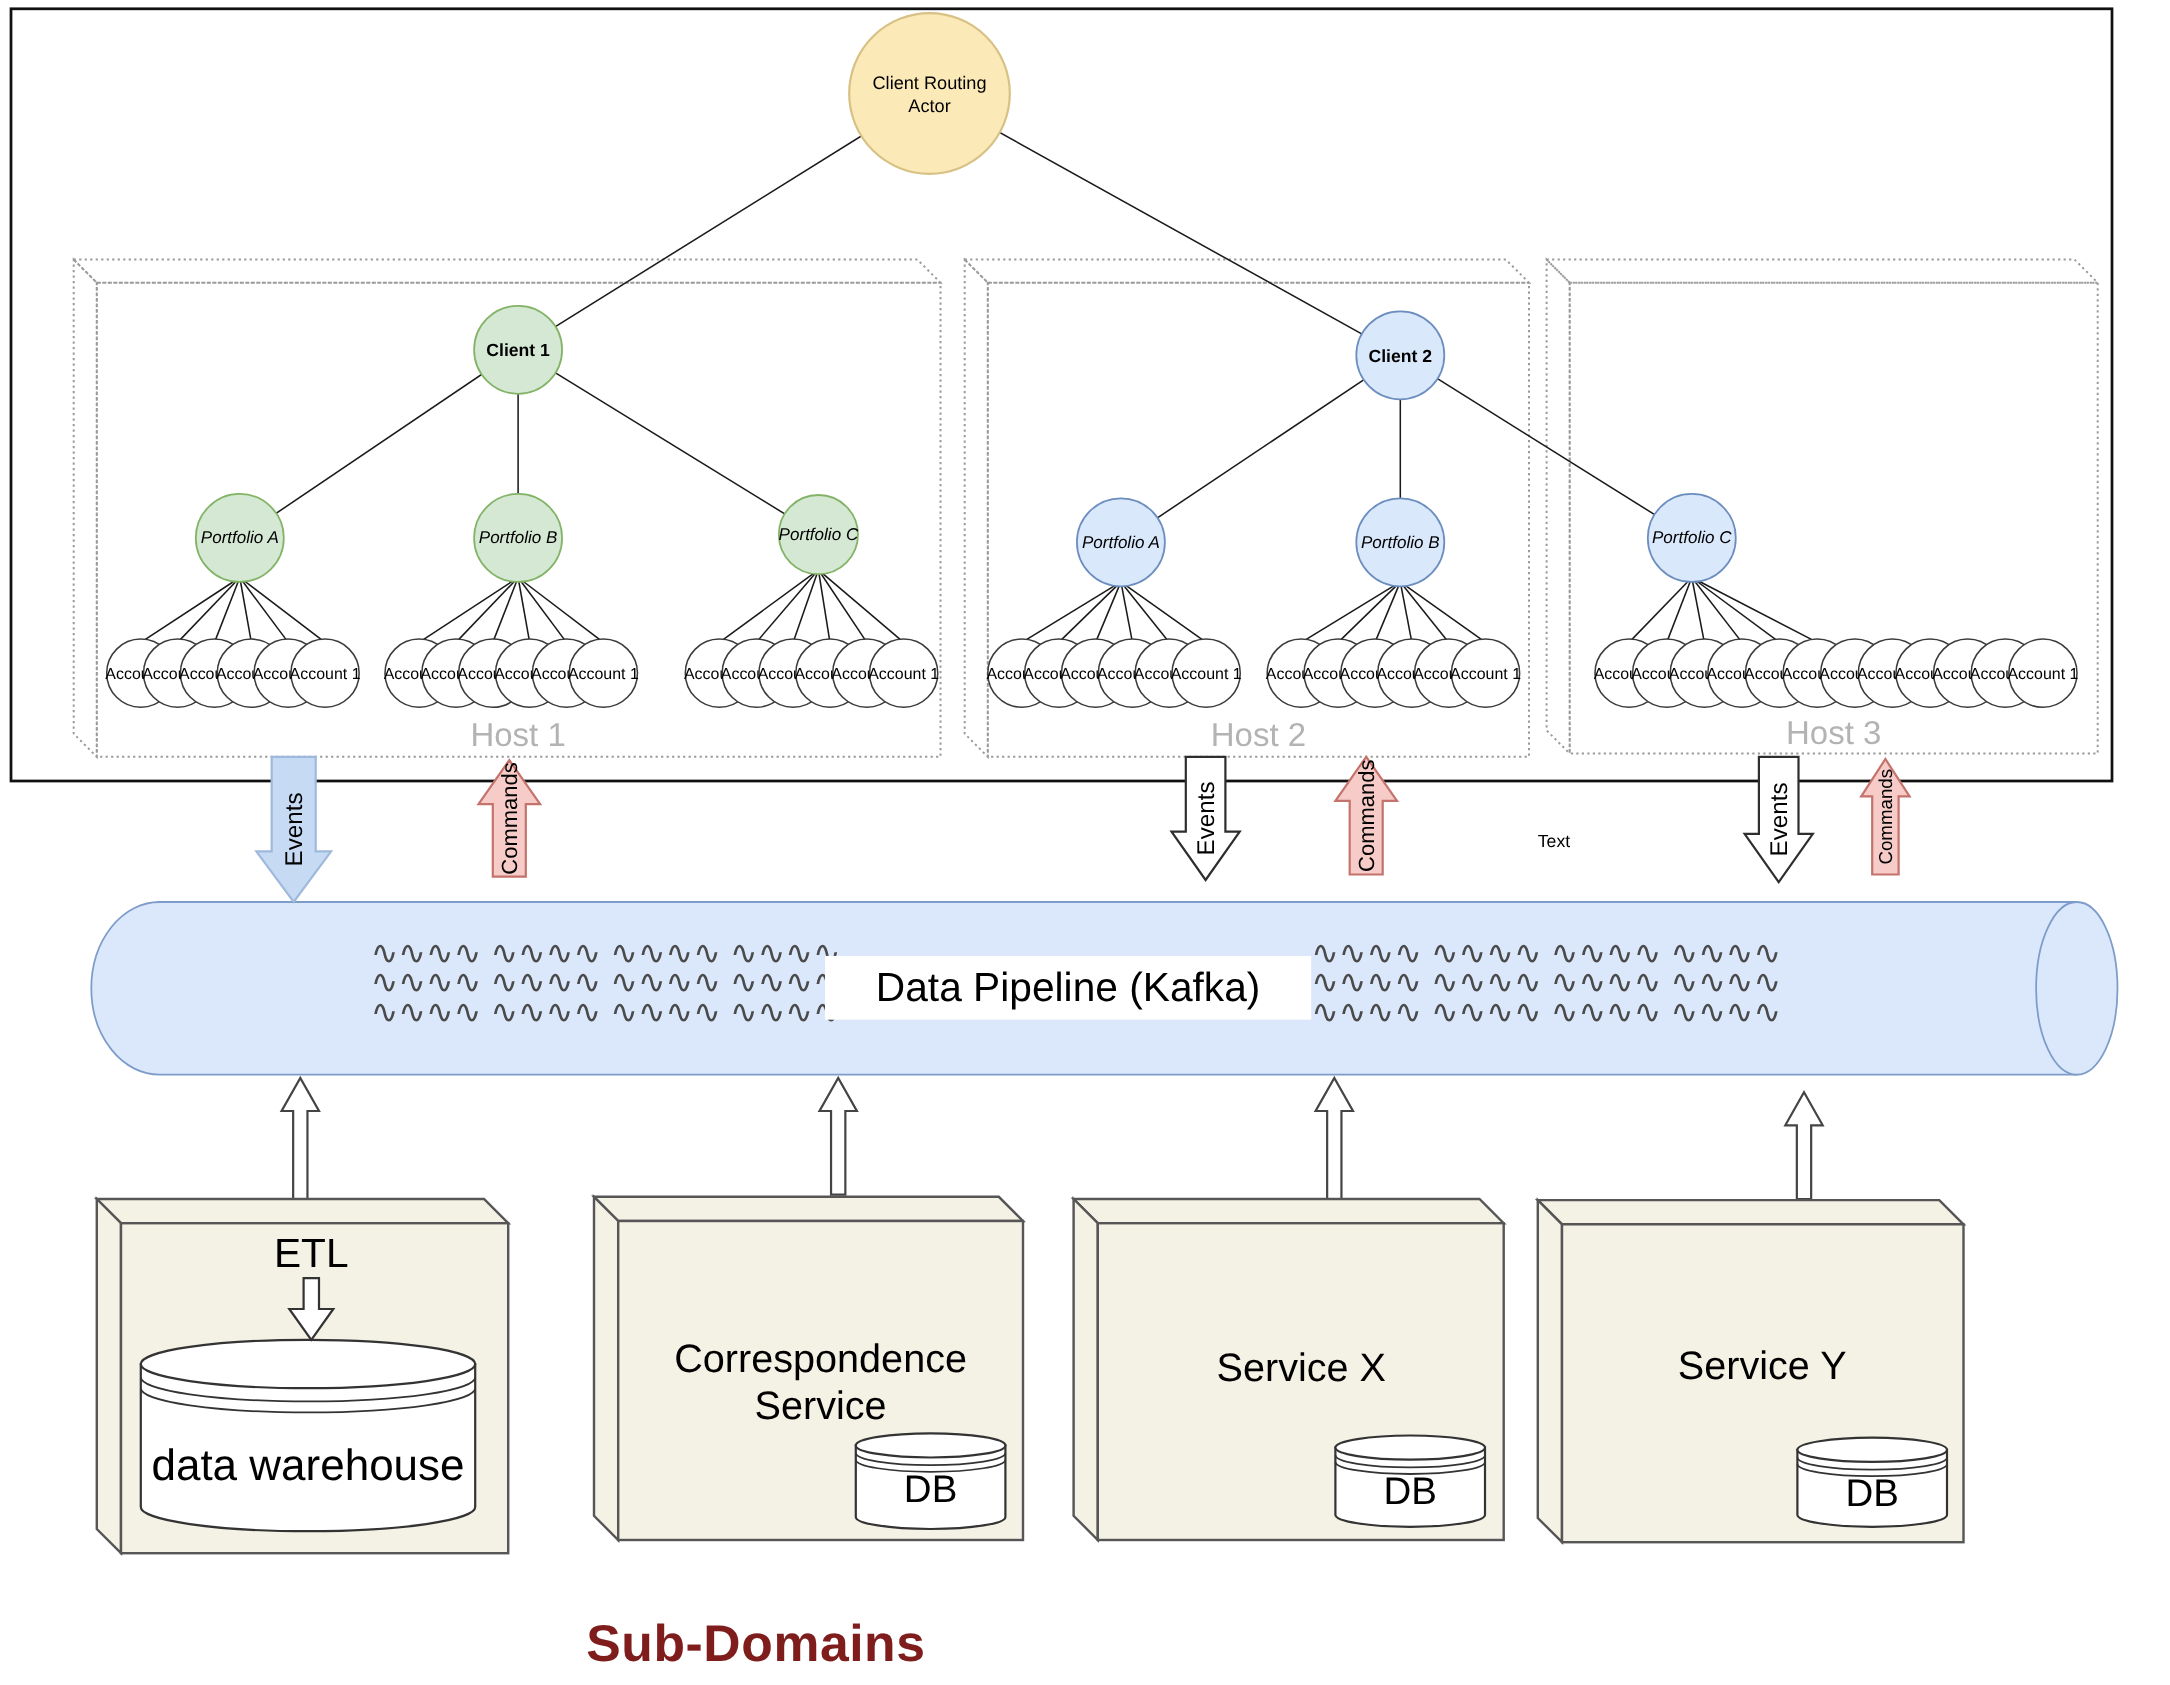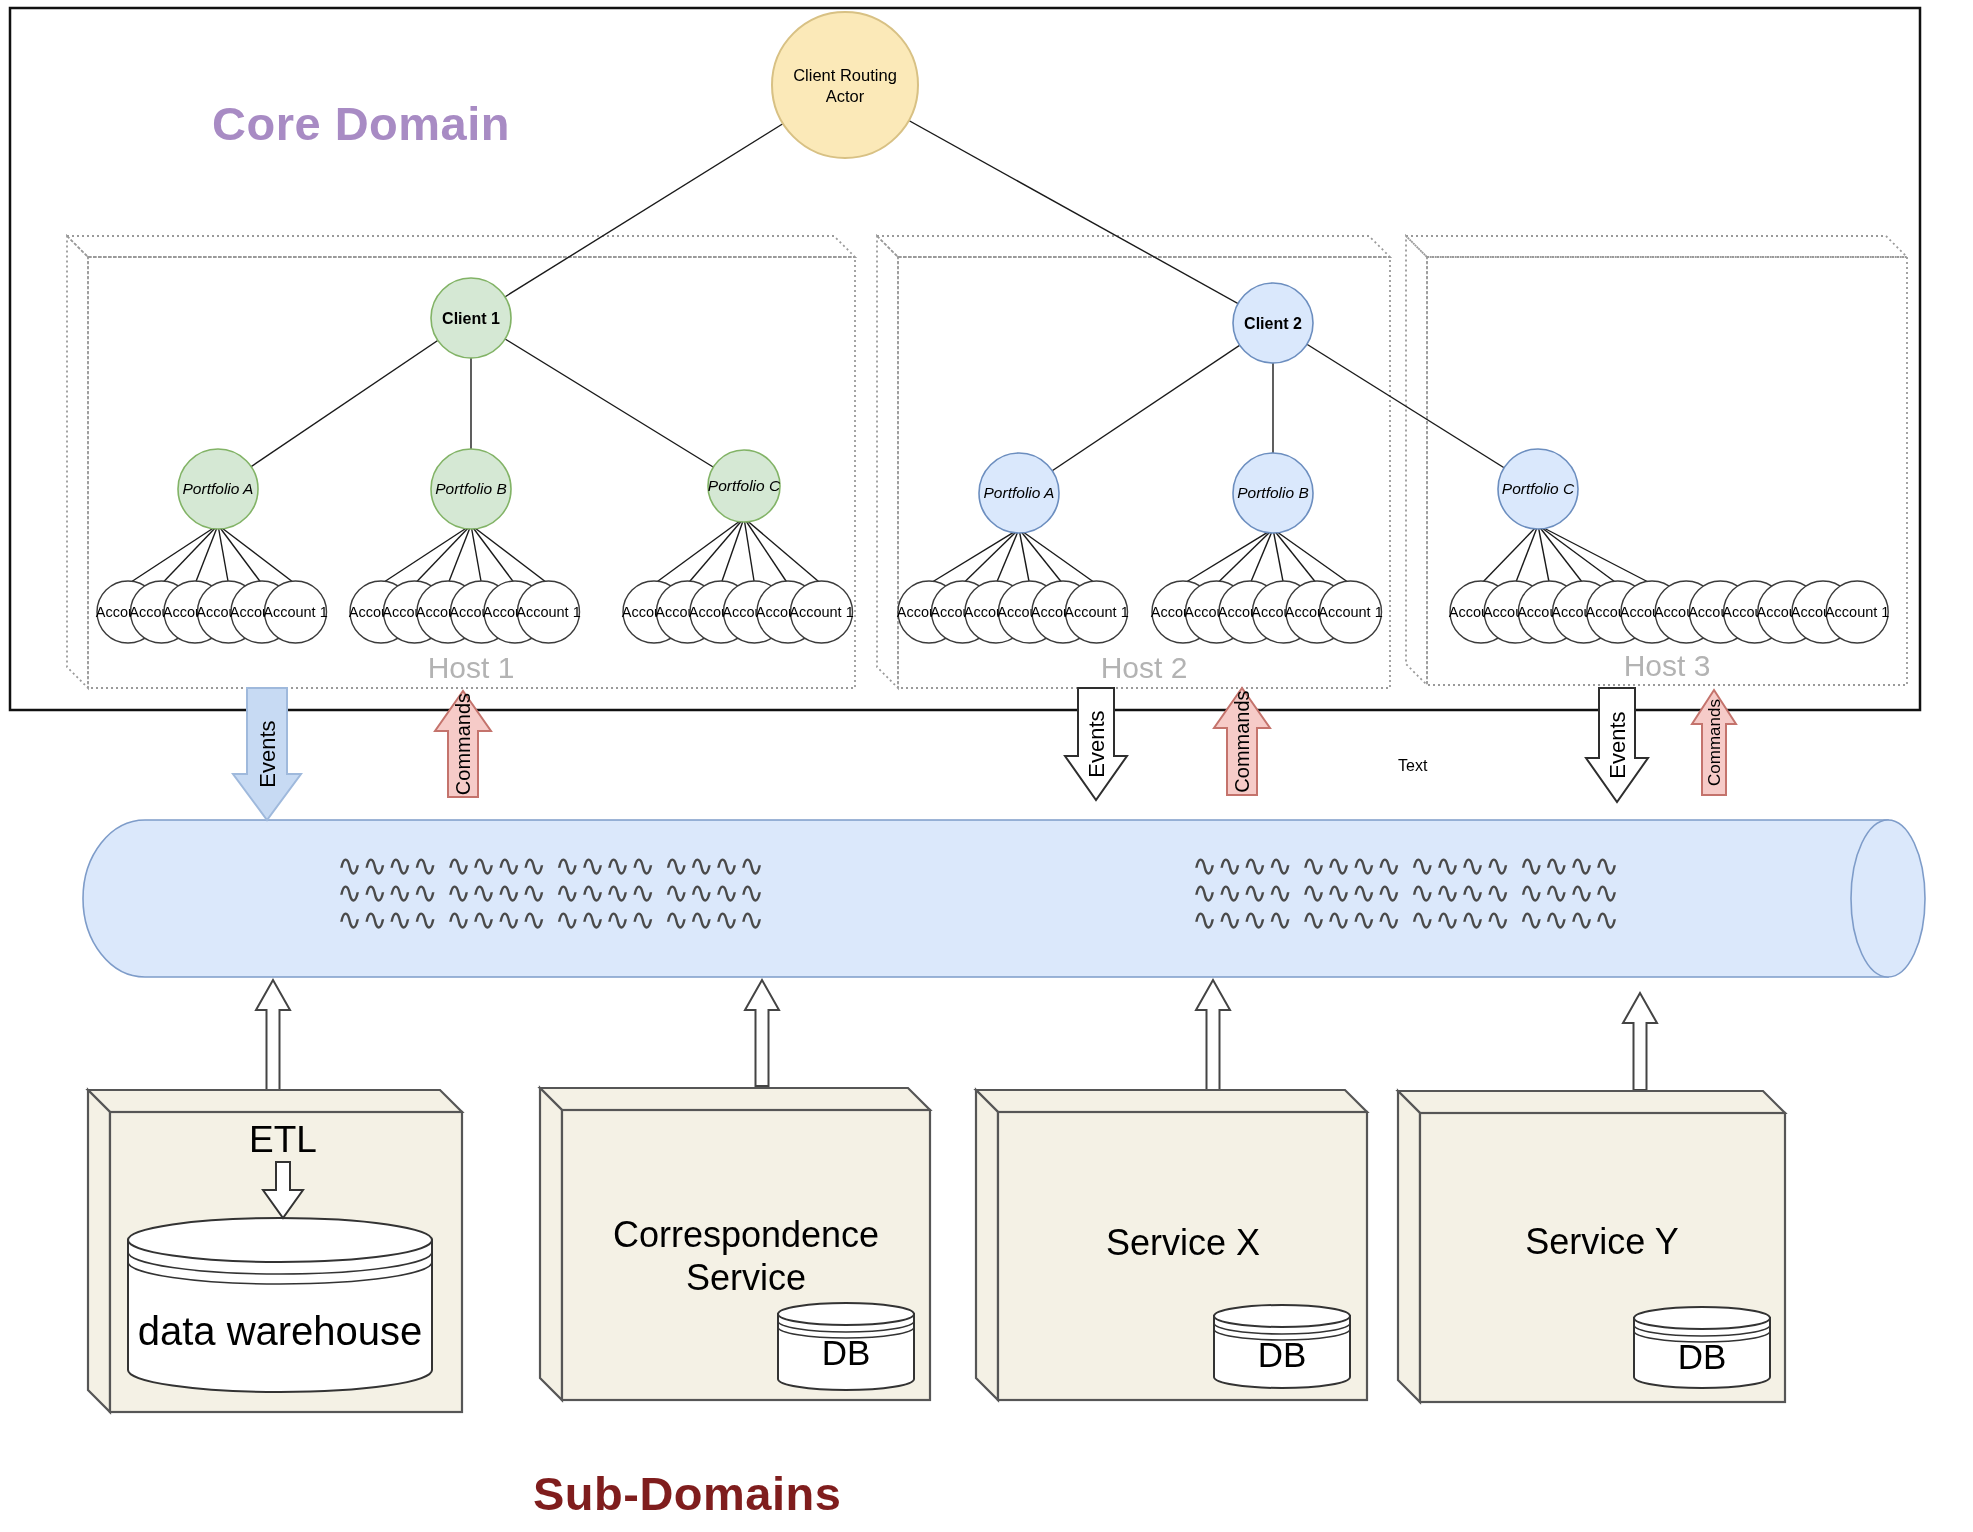--- a/index.html
+++ b/index.html
@@ -320,19 +320,19 @@
         <g>
           <path d="M 1634 1318 L 1634 1377 A 68 11 0 0 0 1770 1377 L 1770 1318 Z" fill="#fff" stroke="#333" stroke-width="2"></path>
           <ellipse cx="1702" cy="1318" rx="68" ry="11" fill="#fff" stroke="#333" stroke-width="2"></ellipse>
           <path d="M 1634 1325 A 68 11 0 0 0 1770 1325" fill="none" stroke="#333" stroke-width="1.6"></path>
           <path d="M 1634 1331 A 68 11 0 0 0 1770 1331" fill="none" stroke="#333" stroke-width="1.6"></path>
           <text x="1702" y="1369" font-size="35" text-anchor="middle" fill="#000">DB</text>
         </g>
       </g>
     </svg>
 
-  <div class="big-title" id="core-title" style="left: 212px; top: 96px; color: rgb(168, 139, 196);">Core Domain</div>
 
   <div class="big-title" id="sub-title" style="left: 533px; top: 1466px; color: #7f1d1d;">Sub-Domains</div>
 
+  <div id="kafka-label">Data Pipeline (Kafka)</div>
 
   <div id="stray-text">Text</div>
 </div>
 
 </body></html>

